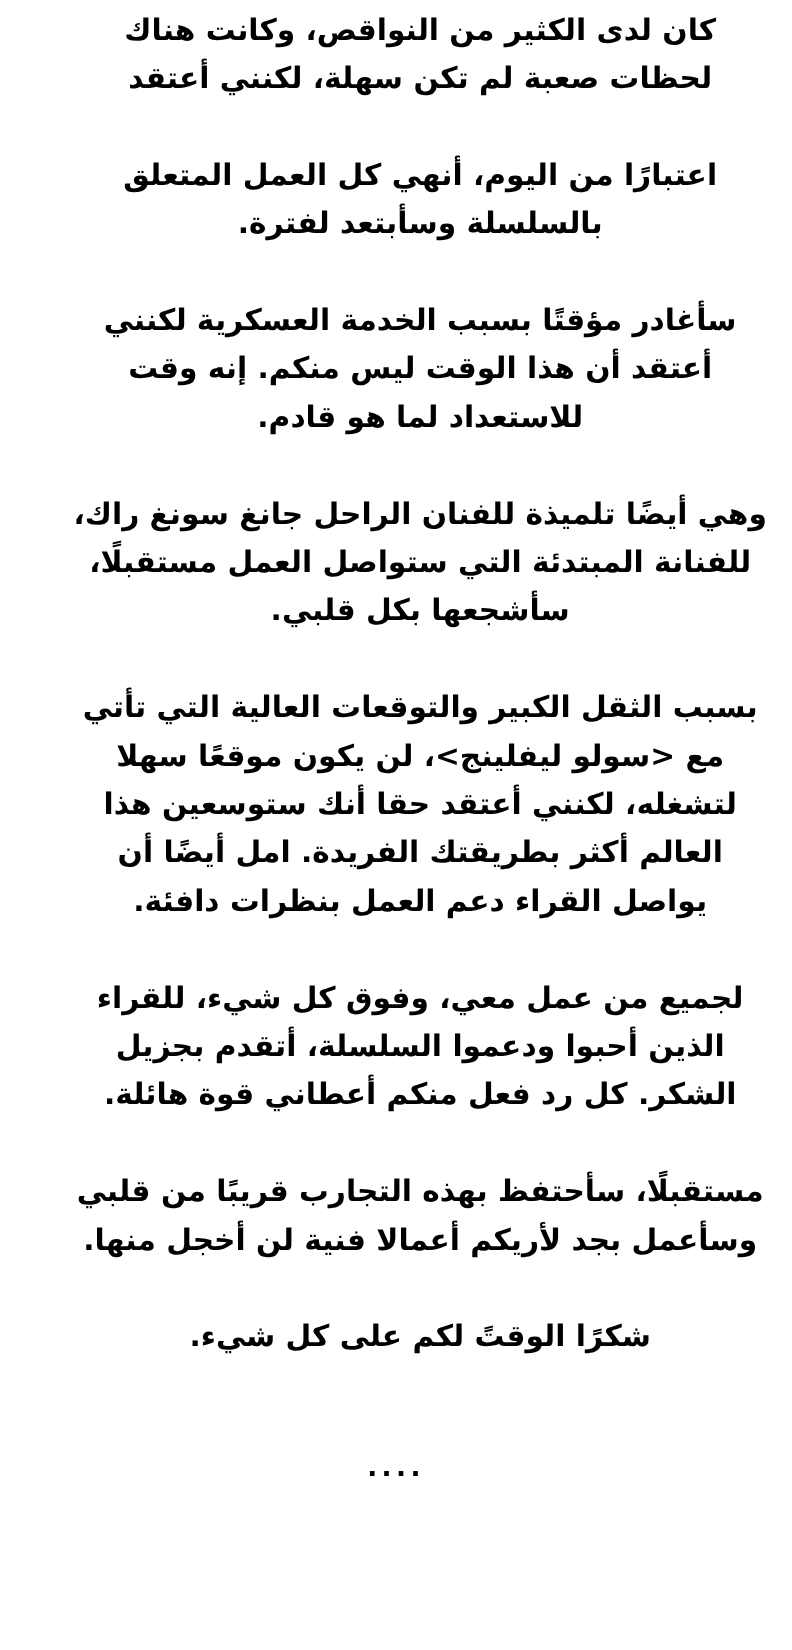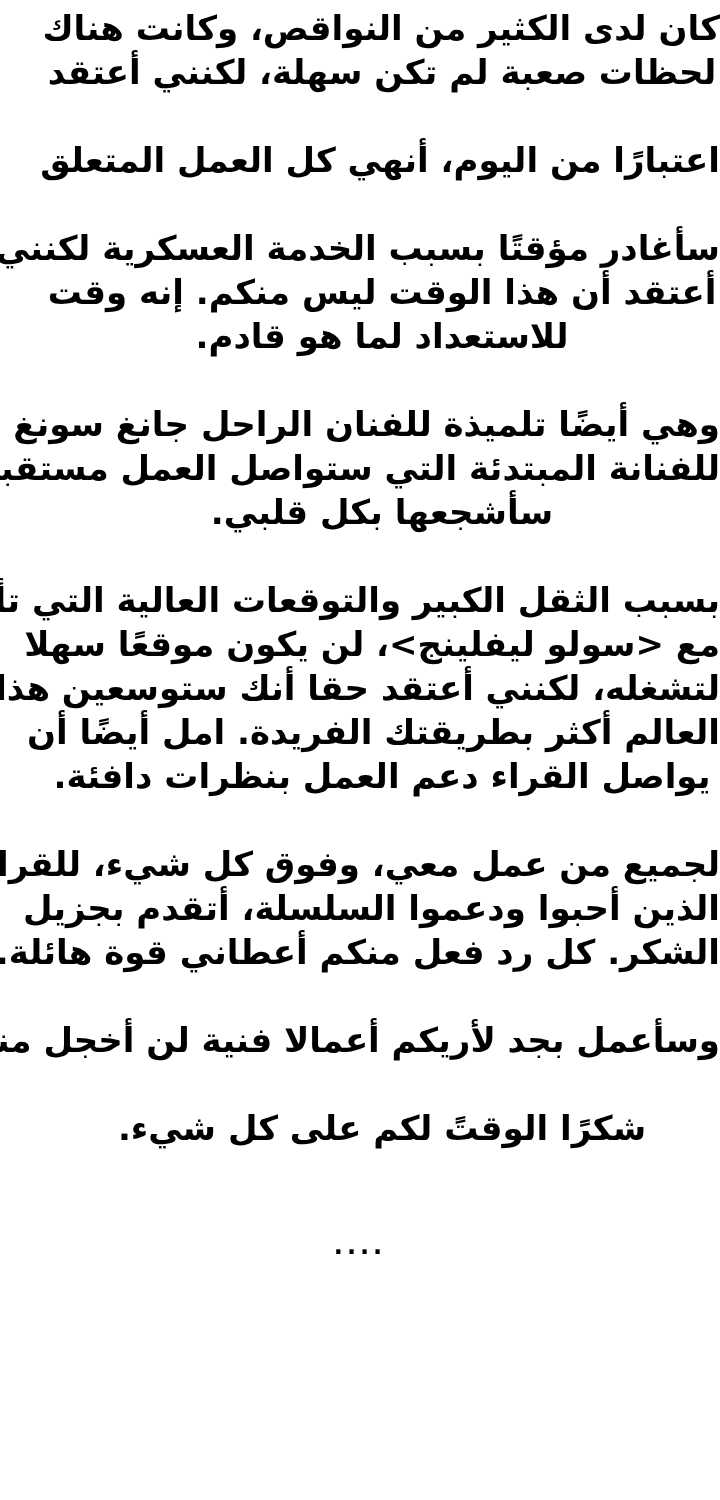--- a/index.html
+++ b/index.html
@@ -18,21 +18,21 @@
       direction: rtl;
       text-align: center;
       color: #000000;
       font-family: "DejaVu Sans", sans-serif;
       font-weight: 700;
     }
     .paragraph {
       margin: 0 0 44px 0;
     }
     .line {
-      font-size: 34px;
+      font-size: 27px;
       line-height: 44px;
       height: 44px;
       white-space: nowrap;
       letter-spacing: 0px;
       padding-left: 44px;
     }
     .dots {
       margin-top: 74px;
       font-size: 24px;
       line-height: 44px;
@@ -45,20 +45,21 @@
 
 <div class="page">
 
   <div class="paragraph">
     <div class="line">كان لدى الكثير من النواقص، وكانت هناك</div>
     <div class="line">لحظات صعبة لم تكن سهلة، لكنني أعتقد</div>
   </div>
 
   <div class="paragraph">
     <div class="line">اعتبارًا من اليوم، أنهي كل العمل المتعلق</div>
+    <div class="line">بالسلسلة وسأبتعد لفترة.</div>
   </div>
 
   <div class="paragraph">
     <div class="line">سأغادر مؤقتًا بسبب الخدمة العسكرية لكنني</div>
     <div class="line">أعتقد أن هذا الوقت ليس منكم. إنه وقت</div>
     <div class="line">للاستعداد لما هو قادم.</div>
   </div>
 
   <div class="paragraph">
     <div class="line">وهي أيضًا تلميذة للفنان الراحل جانغ سونغ راك،</div>
@@ -74,20 +75,21 @@
     <div class="line">يواصل القراء دعم العمل بنظرات دافئة.</div>
   </div>
 
   <div class="paragraph">
     <div class="line">لجميع من عمل معي، وفوق كل شيء، للقراء</div>
     <div class="line">الذين أحبوا ودعموا السلسلة، أتقدم بجزيل</div>
     <div class="line">الشكر. كل رد فعل منكم أعطاني قوة هائلة.</div>
   </div>
 
   <div class="paragraph">
+    <div class="line">مستقبلًا، سأحتفظ بهذه التجارب قريبًا من قلبي</div>
     <div class="line">وسأعمل بجد لأريكم أعمالا فنية لن أخجل منها.</div>
   </div>
 
   <div class="paragraph">
     <div class="line">شكرًا الوقتً لكم على كل شيء.</div>
   </div>
 
   <div class="dots">....</div>
 
 </div>

